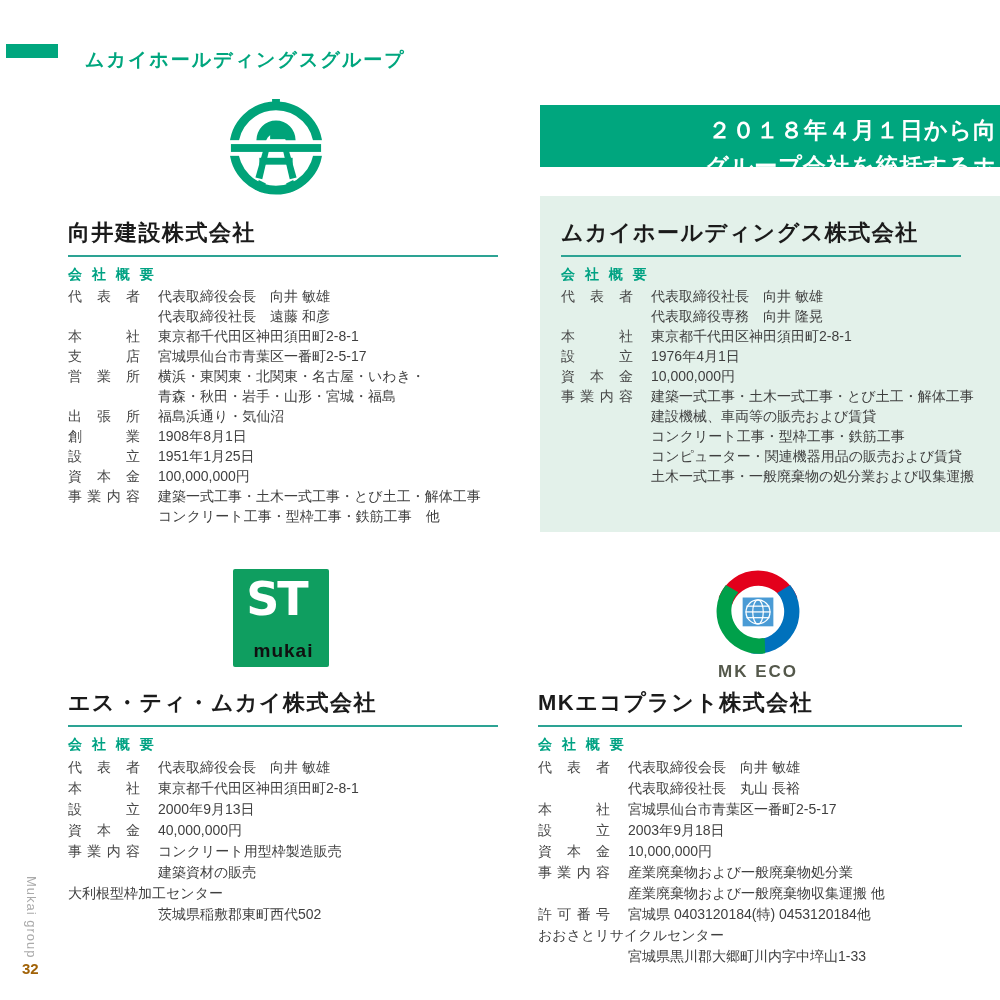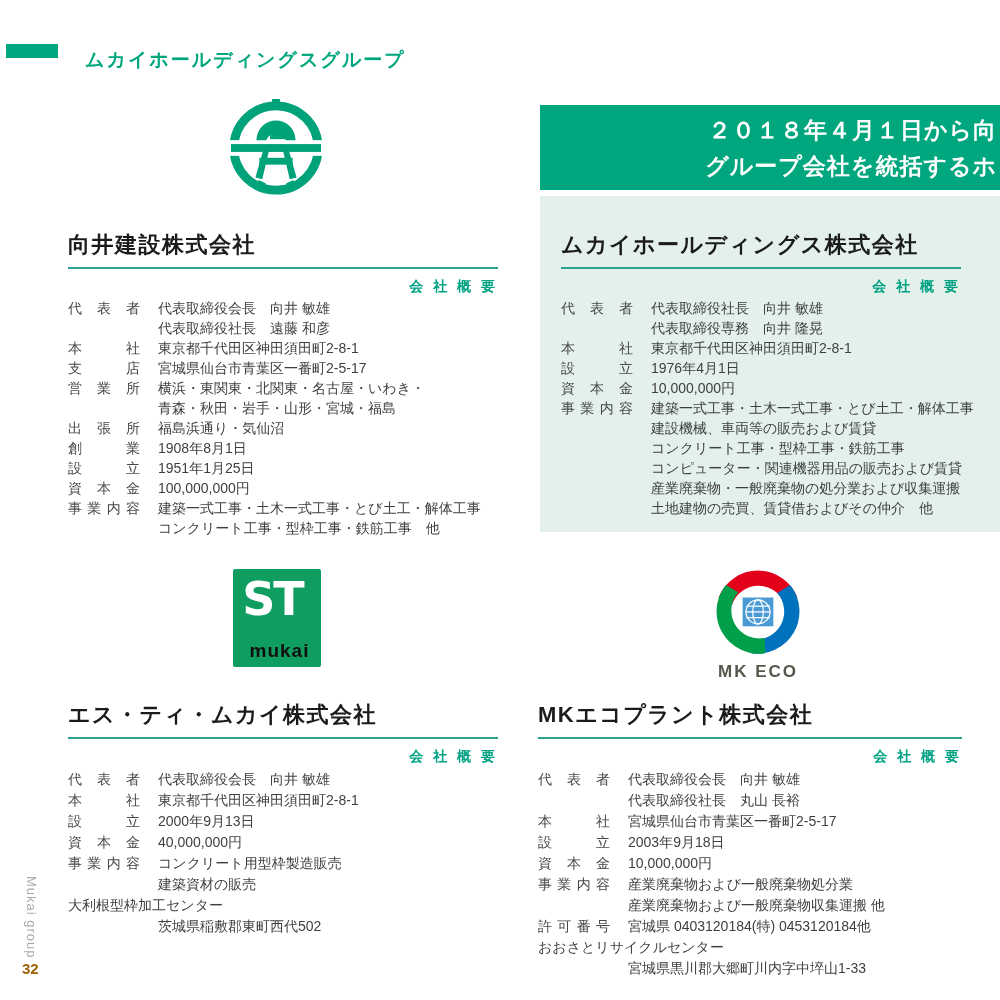--- a/index.html
+++ b/index.html
@@ -6,42 +6,42 @@
   body{
     width:1000px;height:1000px;position:relative;overflow:hidden;
     background:#ffffff;color:#3f3f3f;
     font-family:"Liberation Sans",sans-serif;
   }
   
   .hbar{position:absolute;left:6px;top:44px;width:52px;height:14px;background:#00a67e;}
   .htitle{position:absolute;left:74px;top:36px;margin:11px;font-size:19px;font-weight:bold;
     color:#00a67e;letter-spacing:2px;}
   
-  .banner{position:absolute;left:540px;top:105px;width:460px;height:85px;background:#00a67e;
+  .banner{position:absolute;left:540px;top:105px;width:460px;height:62px;background:#00a67e;
     color:#ffffff;font-weight:bold;font-size:23px;line-height:36px;text-align:right;
     padding-top:7px;box-sizing:border-box;letter-spacing:1px;}
   .banner div{padding-right:3px;white-space:nowrap;}
   
   .panel{position:absolute;left:540px;top:196px;width:460px;height:336px;background:#e3f1ea;}
   
   .company{position:absolute;font-size:14px;}
-  .company h2{margin:12px 0 0 0;font-size:22px;letter-spacing:1.5px;color:#1b1b1b;
+  .company h2{margin:0 0 0 0;font-size:22px;letter-spacing:1.5px;color:#1b1b1b;
     padding-bottom:7px;border-bottom:2px solid #2da394;}
-  .gaiyo{color:#00a283;font-weight:bold;letter-spacing:3px;margin-top:7px;text-align:right;}
+  .gaiyo{color:#00a283;font-weight:bold;letter-spacing:3px;margin-top:7px;}
   .rows{margin-top:2px;}
   .row{display:flex;align-items:flex-start;}
   .lab{flex:0 0 72px;width:72px;display:flex;justify-content:space-between;color:#474747;}
   .val{margin-left:18px;}
   .lh20 .row,.lh20 .gaiyo,.lh20 .val div,.lh20 .extra div{line-height:20px;}
   .lh21 .row,.lh21 .gaiyo,.lh21 .val div,.lh21 .extra div{line-height:21px;}
   .extra .extra-title{}
   .extra .extra-line{padding-left:90px;}
   
   .crest{position:absolute;left:227px;top:99px;}
-  .stlogo{position:absolute;left:233px;top:569px;width:88px;height:98px;background:#0f9e60;
+  .stlogo{position:absolute;left:233px;top:569px;width:96px;height:98px;background:#0f9e60;
     border-radius:2px;display:flex;flex-direction:column;align-items:center;justify-content:space-between;
     box-sizing:border-box;padding:4px 9px 6px 0;}
   .stlogo .st-main{color:#ffffff;font-weight:bold;font-size:46px;line-height:52px;letter-spacing:-2px;
     font-family:"DejaVu Sans",sans-serif;}
   .stlogo .st-sub{color:#101010;font-weight:bold;font-size:19px;line-height:20px;letter-spacing:1px;margin-left:14px;}
   .ecologo{position:absolute;left:683px;top:562px;width:150px;text-align:center;}
   .ecologo .eco-label{margin-top:0px;font-weight:bold;font-size:17px;letter-spacing:2px;color:#54584b;text-align:center;}
   
   .side-label{position:absolute;left:24px;top:876px;color:#aaaaaa;font-size:13px;letter-spacing:1px;
     writing-mode:vertical-rl;text-orientation:sideways;}
@@ -225,22 +225,21 @@
           <span>事</span>
           <span>業</span>
           <span>内</span>
           <span>容</span>
         </div>
         <div class="val">
           <div class="nowrap">建築一式工事・土木一式工事・とび土工・解体工事</div>
           <div class="nowrap">建設機械、車両等の販売および賃貸</div>
           <div class="nowrap">コンクリート工事・型枠工事・鉄筋工事</div>
           <div class="nowrap">コンピューター・関連機器用品の販売および賃貸</div>
-          <div class="nowrap">産業廃棄物・一般廃棄物の処分業および収集運搬</div>
-          <div class="nowrap">土地建物の売買、賃貸借およびその仲介　他</div>
+          <div class="nowrap">土木一式工事・一般廃棄物の処分業および収集運搬</div>
         </div>
       </div>
     </div>
 </section>
 
 <div class="stlogo">
   <div class="st-main">ST</div>
   <div class="st-sub">mukai</div>
 </div>
 

